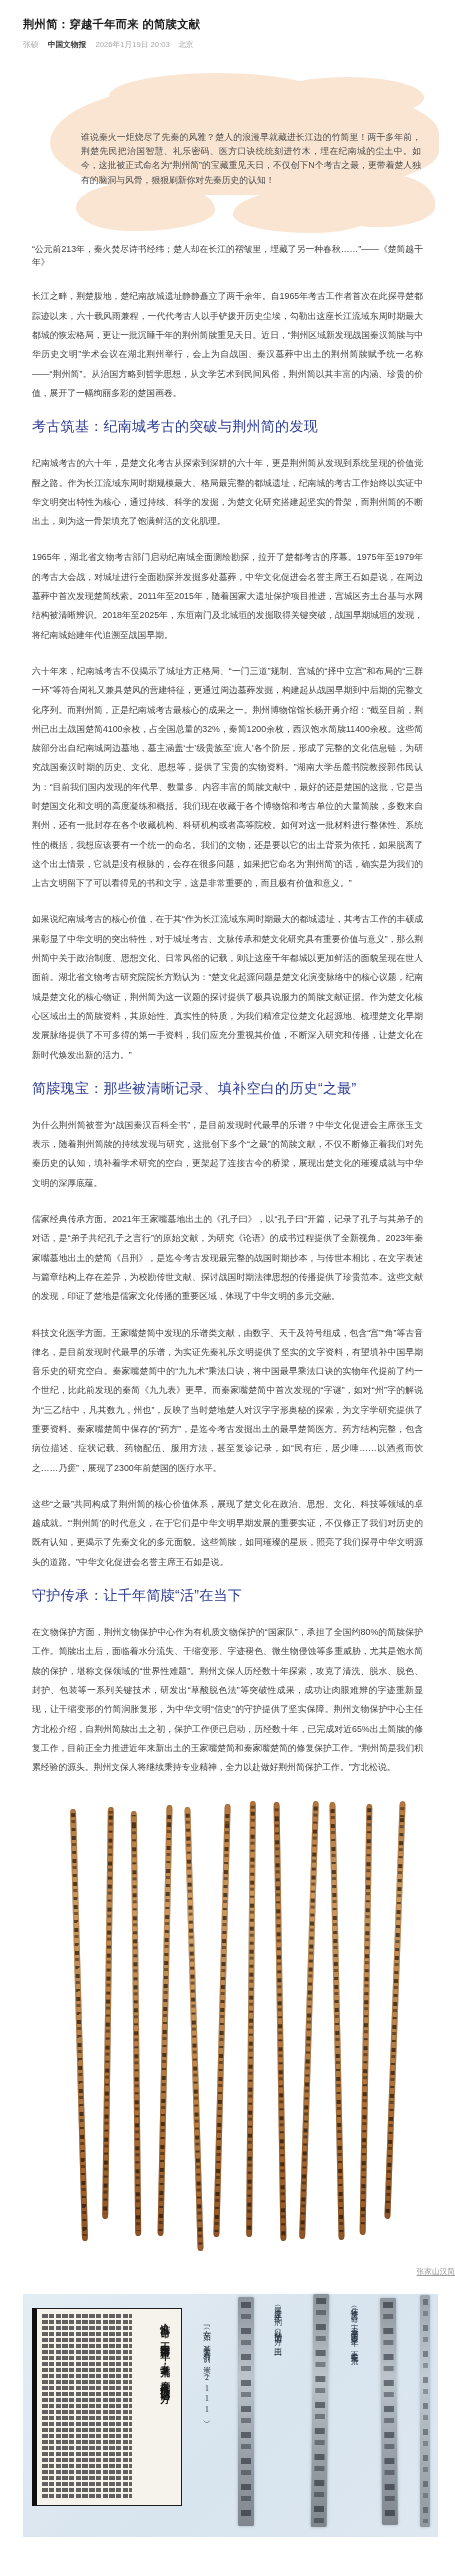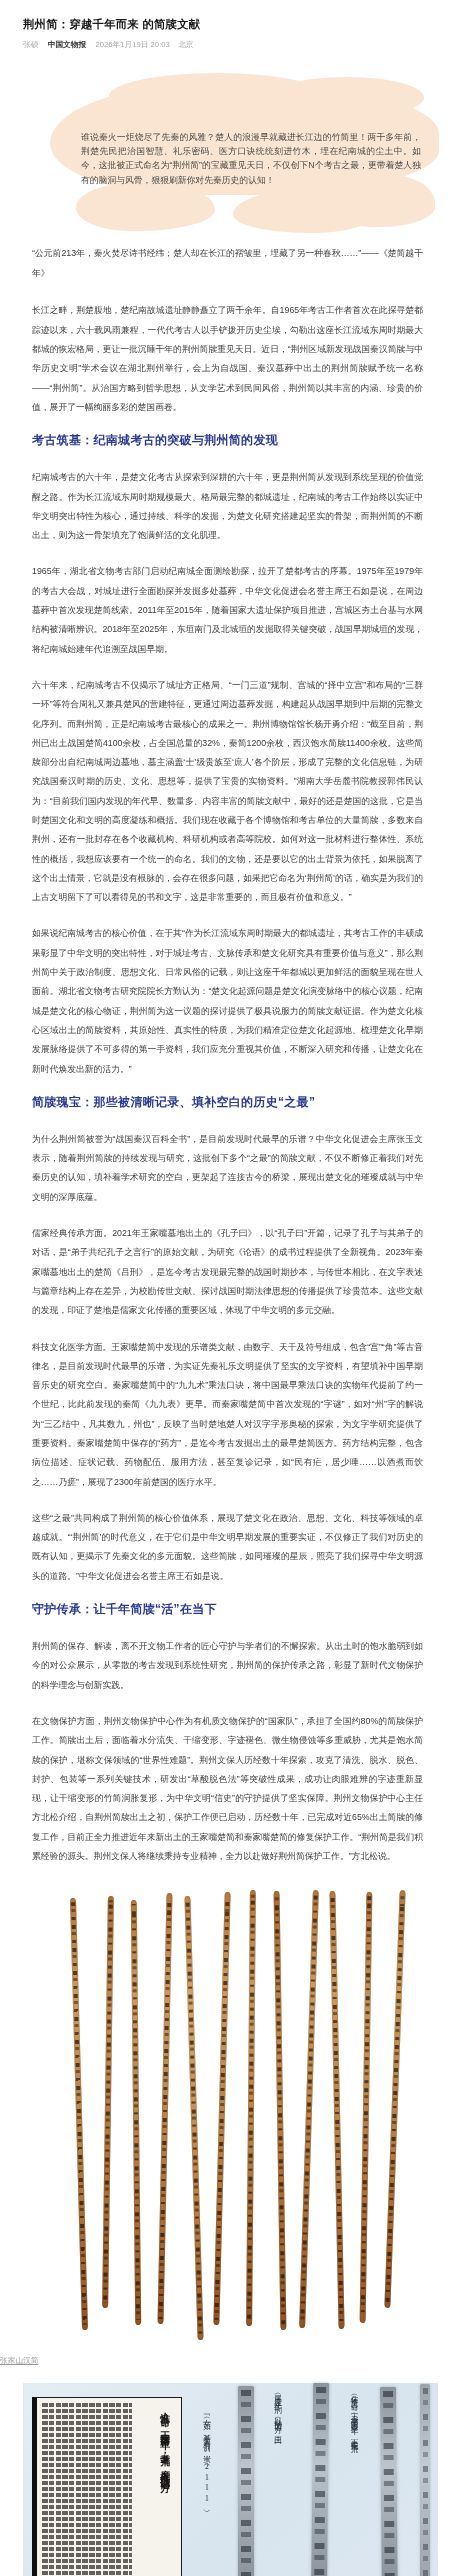--- a/index.html
+++ b/index.html
@@ -18,27 +18,27 @@
   .blob{position:absolute;background:#f9e5d2;}
   .blob-main{left:17.5px;right:16.5px;top:11.3px;height:111px;border-radius:46% 54% 58% 42% / 62% 52% 46% 54%;}
   .blob-top{left:77px;top:0;width:216px;height:46px;border-radius:50%;}
   .blob-top2{right:31px;top:4.1px;width:155px;height:41px;border-radius:50%;}
   .blob-b1{left:44px;top:109px;width:139px;height:49px;border-radius:48% 52% 60% 40%/55% 60% 45% 50%;}
   .blob-b2{left:201px;top:117px;width:144px;height:43px;border-radius:50% 50% 45% 55%/60% 50% 55% 45%;}
   .blob-b3{right:19.6px;top:101px;width:118px;height:53px;border-radius:55% 45% 50% 50%/50% 60% 42% 58%;}
   .intro-text{position:absolute;left:49px;right:34px;top:57px;font-size:8.8px;line-height:14.4px;color:#4a4a4a;text-align:justify;}
 
   
-  .quote{margin:13.4px 32px 18.5px;font-size:8.8px;line-height:20px;color:#404040;text-align:justify;}
+  .quote{margin:13.4px 32px 18.5px;font-size:8.8px;line-height:13px;color:#404040;text-align:justify;}
   .content{margin:8px 32px;}
   .content p{margin:0 0 17px;font-size:8.8px;line-height:19.3px;text-align:justify;color:#404040;}
-  .sec-heading{margin:0 0 20.6px;font-size:12px;line-height:13.4px;font-weight:bold;color:#2b3a93;letter-spacing:0.3px;}
-
-  
-  .caption{margin:13.4px 0 17.5px;text-align:left;font-size:7.7px;color:#9b9b9b;text-decoration:underline;}
+  .sec-heading{margin:0 0 20.6px;font-size:14px;line-height:13.4px;font-weight:normal;color:#2b3a93;letter-spacing:0.3px;}
+
+  
+  .caption{margin:13.4px 0 17.5px;text-align:right;font-size:7.7px;color:#9b9b9b;text-decoration:underline;}
 
   
   .fig1{position:relative;height:452px;margin:24px 0 0;background:#fff;display:flex;align-items:flex-start;padding-left:76px;box-sizing:border-box;}
   .slip{position:relative;width:5.7px;margin-right:23px;border-radius:2.6px/4.6px;
         background:linear-gradient(to bottom,#b5793f,#cd9a60 22%,#b8824a 55%,#a2642f 85%,#8f5526);
         box-shadow:inset 0 0 1.5px rgba(60,30,5,.45);}
   .slip .ink{position:absolute;left:1px;right:1px;top:4.1px;bottom:5.2px;opacity:.82;
         background-image:repeating-linear-gradient(to bottom,
           rgba(32,20,8,.85) 0 3.6px, rgba(32,20,8,0) 3.6px 7.2px,
           rgba(32,20,8,.6) 7.2px 10.3px, rgba(32,20,8,0) 10.3px 15px,
@@ -130,21 +130,20 @@
     <p>六十年来，纪南城考古不仅揭示了城址方正格局、“一门三道”规制、宫城的“择中立宫”和布局的“三群一环”等符合周礼又兼具楚风的营建特征，更通过周边墓葬发掘，构建起从战国早期到中后期的完整文化序列。而荆州简，正是纪南城考古最核心的成果之一。荆州博物馆馆长杨开勇介绍：“截至目前，荆州已出土战国楚简4100余枚，占全国总量的32%，秦简1200余枚，西汉饱水简牍11400余枚。这些简牍部分出自纪南城周边墓地，墓主涵盖‘士’级贵族至‘庶人’各个阶层，形成了完整的文化信息链，为研究战国秦汉时期的历史、文化、思想等，提供了宝贵的实物资料。”湖南大学岳麓书院教授郭伟民认为：“目前我们国内发现的年代早、数量多、内容丰富的简牍文献中，最好的还是楚国的这批，它是当时楚国文化和文明的高度凝练和概括。我们现在收藏于各个博物馆和考古单位的大量简牍，多数来自荆州，还有一批封存在各个收藏机构、科研机构或者高等院校。如何对这一批材料进行整体性、系统性的概括，我想应该要有一个统一的命名。我们的文物，还是要以它的出土背景为依托，如果脱离了这个出土情景，它就是没有根脉的，会存在很多问题，如果把它命名为‘荆州简’的话，确实是为我们的上古文明留下了可以看得见的书和文字，这是非常重要的，而且极有价值和意义。”</p>
     <p>如果说纪南城考古的核心价值，在于其“作为长江流域东周时期最大的都城遗址，其考古工作的丰硕成果彰显了中华文明的突出特性，对于城址考古、文脉传承和楚文化研究具有重要价值与意义”，那么荆州简中关于政治制度、思想文化、日常风俗的记载，则让这座千年都城以更加鲜活的面貌呈现在世人面前。湖北省文物考古研究院院长方勤认为：“楚文化起源问题是楚文化演变脉络中的核心议题，纪南城是楚文化的核心物证，荆州简为这一议题的探讨提供了极具说服力的简牍文献证据。作为楚文化核心区域出土的简牍资料，其原始性、真实性的特质，为我们精准定位楚文化起源地、梳理楚文化早期发展脉络提供了不可多得的第一手资料，我们应充分重视其价值，不断深入研究和传播，让楚文化在新时代焕发出新的活力。”</p>
 
     <h2 class="sec-heading">简牍瑰宝：那些被清晰记录、填补空白的历史“之最”</h2>
     <p>为什么荆州简被誉为“战国秦汉百科全书”，是目前发现时代最早的乐谱？中华文化促进会主席张玉文表示，随着荆州简牍的持续发现与研究，这批创下多个“之最”的简牍文献，不仅不断修正着我们对先秦历史的认知，填补着学术研究的空白，更架起了连接古今的桥梁，展现出楚文化的璀璨成就与中华文明的深厚底蕴。</p>
     <p>儒家经典传承方面。2021年王家嘴墓地出土的《孔子曰》，以“孔子曰”开篇，记录了孔子与其弟子的对话，是“弟子共纪孔子之言行”的原始文献，为研究《论语》的成书过程提供了全新视角。2023年秦家嘴墓地出土的楚简《吕刑》，是迄今考古发现最完整的战国时期抄本，与传世本相比，在文字表述与篇章结构上存在差异，为校勘传世文献、探讨战国时期法律思想的传播提供了珍贵范本。这些文献的发现，印证了楚地是儒家文化传播的重要区域，体现了中华文明的多元交融。</p>
     <p>科技文化医学方面。王家嘴楚简中发现的乐谱类文献，由数字、天干及符号组成，包含“宫”“角”等古音律名，是目前发现时代最早的乐谱，为实证先秦礼乐文明提供了坚实的文字资料，有望填补中国早期音乐史的研究空白。秦家嘴楚简中的“九九术”乘法口诀，将中国最早乘法口诀的实物年代提前了约一个世纪，比此前发现的秦简《九九表》更早。而秦家嘴楚简中首次发现的“字谜”，如对“州”字的解说为“三乙结中，凡其数九，州也”，反映了当时楚地楚人对汉字字形奥秘的探索，为文字学研究提供了重要资料。秦家嘴楚简中保存的“药方”，是迄今考古发掘出土的最早楚简医方。药方结构完整，包含病位描述、症状记载、药物配伍、服用方法，甚至复诊记录，如“民有疟，居少唾……以酒煮而饮之……乃瘥”，展现了2300年前楚国的医疗水平。</p>
     <p>这些“之最”共同构成了荆州简的核心价值体系，展现了楚文化在政治、思想、文化、科技等领域的卓越成就。“‘荆州简’的时代意义，在于它们是中华文明早期发展的重要实证，不仅修正了我们对历史的既有认知，更揭示了先秦文化的多元面貌。这些简牍，如同璀璨的星辰，照亮了我们探寻中华文明源头的道路。”中华文化促进会名誉主席王石如是说。</p>
 
     <h2 class="sec-heading">守护传承：让千年简牍“活”在当下</h2>
-    <p>荆州简的保存、解读，离不开文物工作者的匠心守护与学者们的不懈探索。从出土时的饱水脆弱到如今的对公众展示，从零散的考古发现到系统性研究，荆州简的保护传承之路，彰显了新时代文物保护的科学理念与创新实践。</p>
     <p>在文物保护方面，荆州文物保护中心作为有机质文物保护的“国家队”，承担了全国约80%的简牍保护工作。简牍出土后，面临着水分流失、干缩变形、字迹褪色、微生物侵蚀等多重威胁，尤其是饱水简牍的保护，堪称文保领域的“世界性难题”。荆州文保人历经数十年探索，攻克了清洗、脱水、脱色、封护、包装等一系列关键技术，研发出“草酸脱色法”等突破性成果，成功让肉眼难辨的字迹重新显现，让干缩变形的竹简润胀复形，为中华文明“信史”的守护提供了坚实保障。荆州文物保护中心主任方北松介绍，自荆州简牍出土之初，保护工作便已启动，历经数十年，已完成对近65%出土简牍的修复工作，目前正全力推进近年来新出土的王家嘴楚简和秦家嘴楚简的修复保护工作。“荆州简是我们积累经验的源头。荆州文保人将继续秉持专业精神，全力以赴做好荆州简保护工作。”方北松说。</p>
   </div>
 
   <div class="fig1">
     <div class="slip">
         <div class="ink"></div>
       </div>
     <div class="slip">
         <div class="ink"></div>
       </div>

